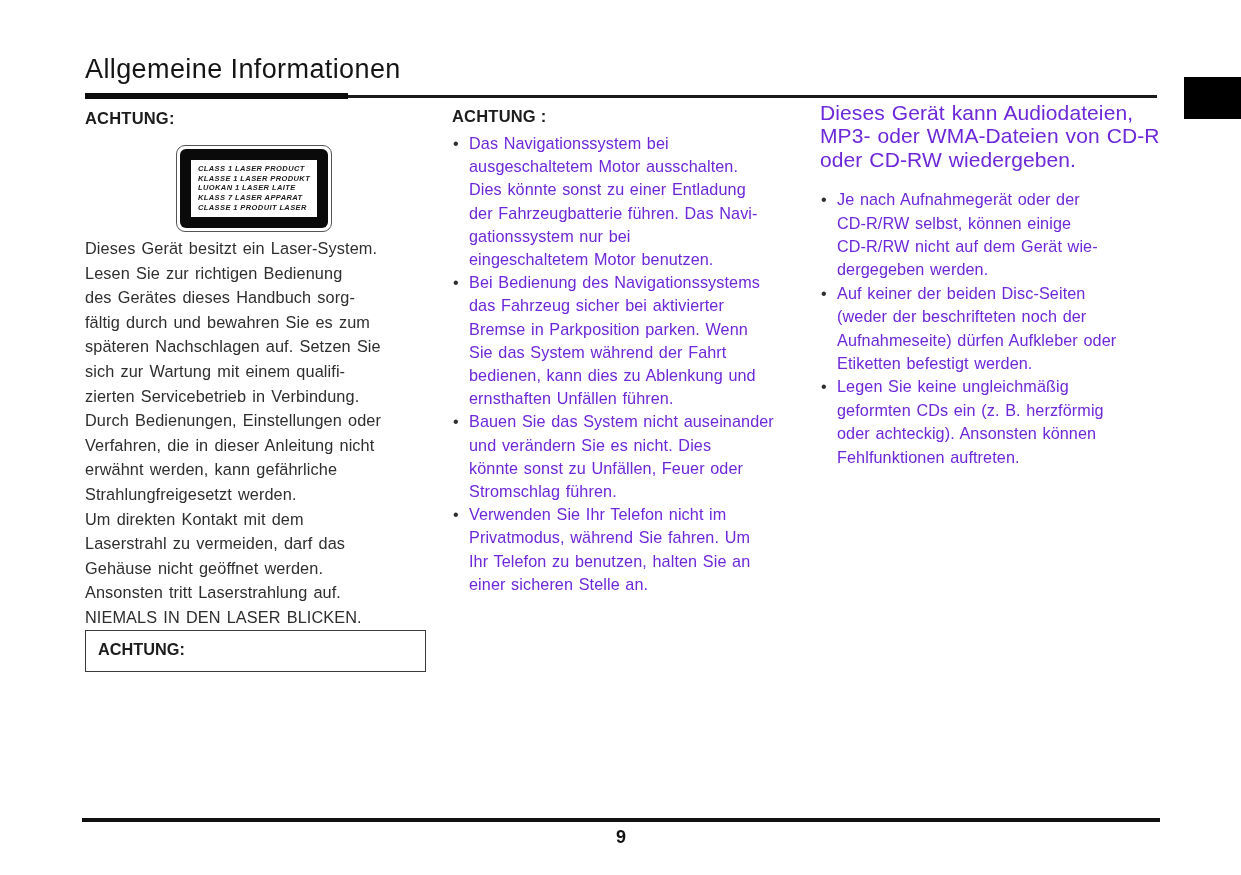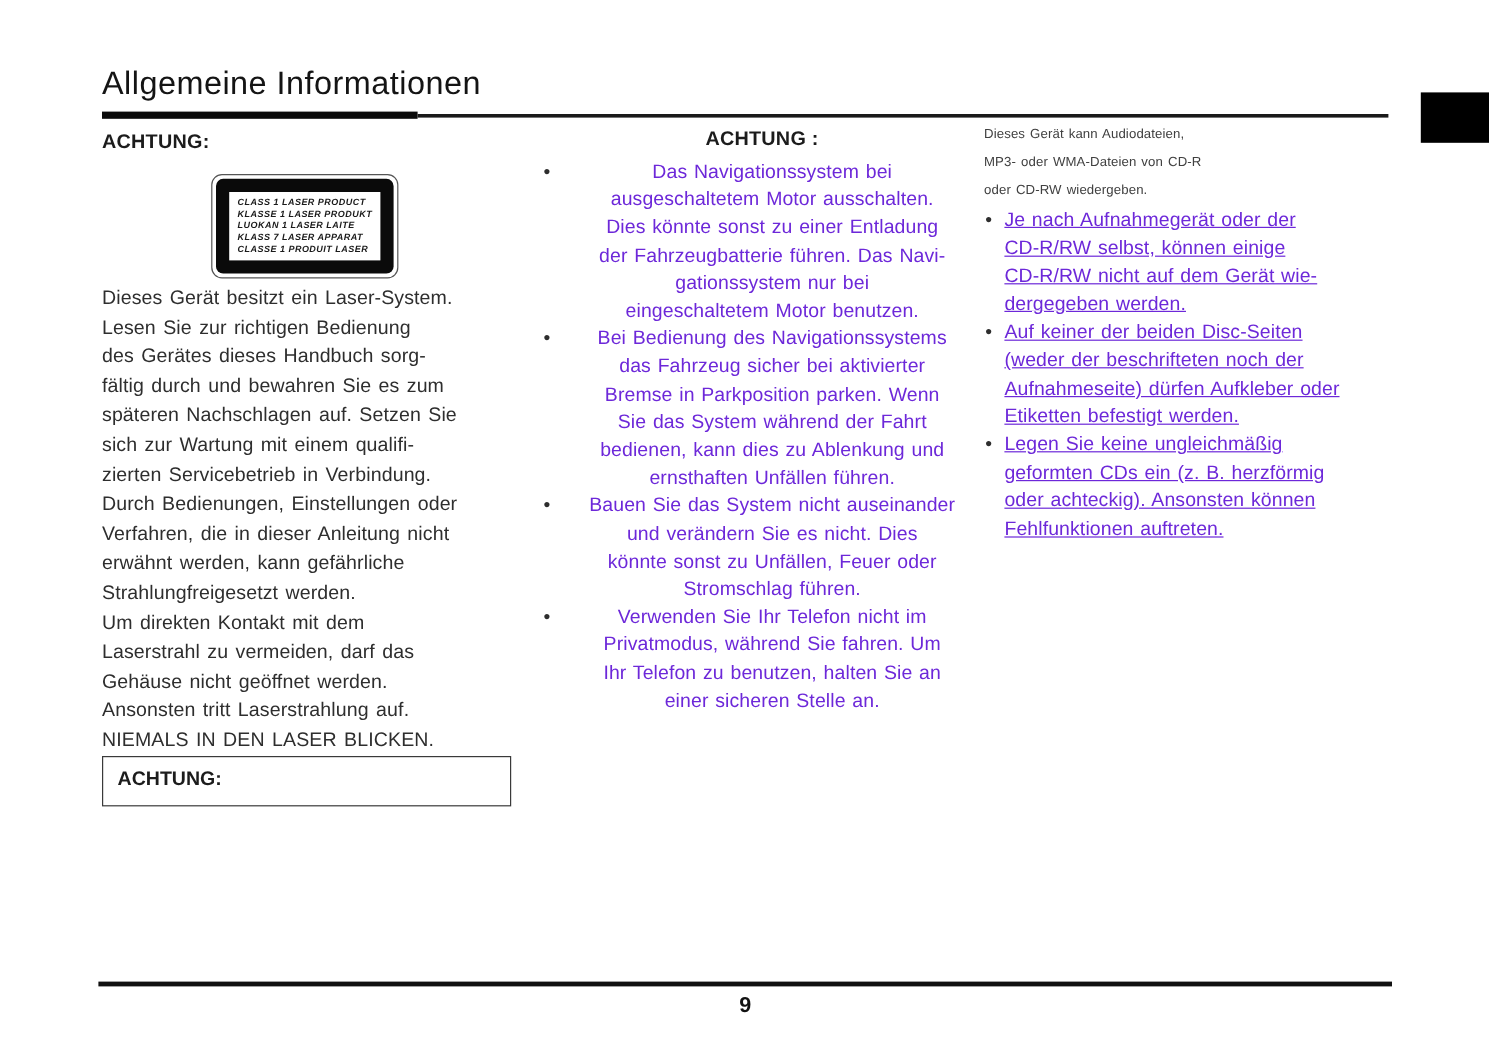--- a/index.html
+++ b/index.html
@@ -86,36 +86,36 @@
     font-size: 16.3px; font-weight: 700; color: #1c1c1c;
     line-height: 24px; margin: 0;
   }
   .warning-box .warn-body {
     white-space: pre-line;
     font-size: 16.1px; line-height: 24px;
     letter-spacing: 0.1px; color: #2e2e2e;
   }
 
   
-  .col2 { position: absolute; left: 452px; top: 107px; width: 366px; text-align: center; }
+  .col2 { position: absolute; left: 452px; top: 107px; width: 366px; }
   .col2 .col-heading { margin-bottom: 6px; }
 
   
   .col3 { position: absolute; left: 820px; top: 101px; width: 352px; }
   .col3-heading {
     font-size: 21.5px; font-weight: 700; color: #161616;
     letter-spacing: 0.2px; margin: 0 0 2px 0;
   }
   .col3-intro {
     white-space: pre-line;
-    font-size: 11px; line-height: 23.4px;
-    word-spacing: 1px; letter-spacing: 0.1px; color: #404040;
-    margin-bottom: 1px;
-  }
-  .col3 ul.bullet-list li { line-height: 23.4px; text-decoration: underline; }
+    font-size: 21px; line-height: 23.4px;
+    word-spacing: 1px; letter-spacing: 0.1px; color: #6d28d9;
+    margin-bottom: 17px;
+  }
+  .col3 ul.bullet-list li { line-height: 23.4px; }
 
   
   .footer-rule {
     position: absolute; left: 82px; top: 818px;
     width: 1078px; height: 3.5px; background: #111;
   }
   .page-number {
     position: absolute; left: 82px; top: 827px; width: 1078px;
     text-align: center; font-size: 18px; font-weight: 700; color: #111;
   }

